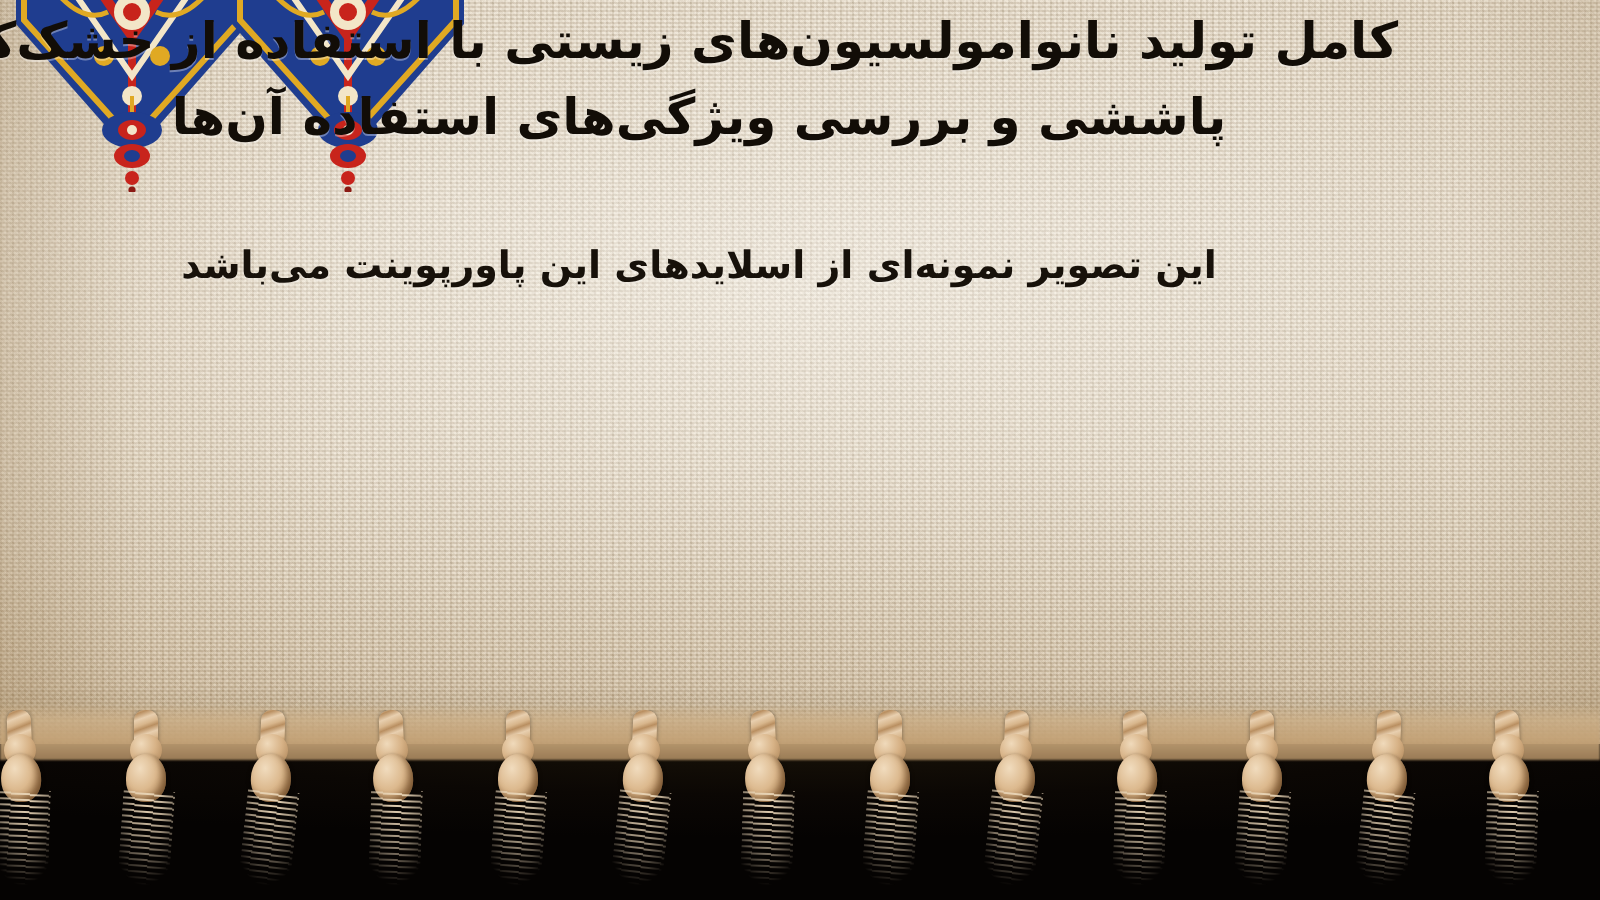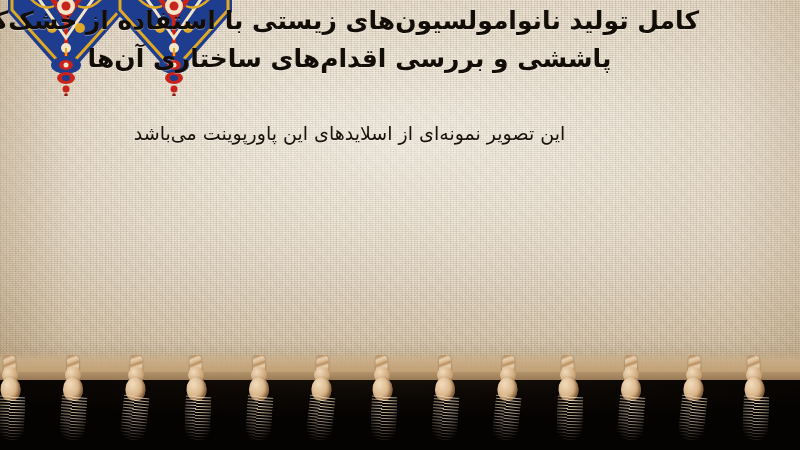--- a/index.html
+++ b/index.html
@@ -142,21 +142,21 @@
   .title .line {
     display: block;
     white-space: nowrap;
   }
   .body {
     position: absolute;
     left: 0; right: 0;
     top: 112px;
     color: #17110a;
     font-size: 19px;
-    font-weight: normal;
+    font-weight: bold;
     line-height: 42px;
     text-shadow: 0 1px 0 rgba(255,255,255,0.3);
   }
   .body .line {
     display: block;
     white-space: nowrap;
   }
   .body .line.first { margin-bottom: 6px; }
 </style>
 </head>
@@ -233,21 +233,21 @@
       <ellipse cx="20" cy="30" rx="9" ry="6" fill="#c8241c"></ellipse>
       <ellipse cx="20" cy="30" rx="4" ry="3" fill="#1f3d8f"></ellipse>
       <circle cx="20" cy="41" r="3.5" fill="#c8241c"></circle>
       <circle cx="20" cy="47" r="1.8" fill="#8b1a13"></circle>
     </svg>
   </div>
 
   <div class="text-layer">
     <div class="title">
       <span class="line">کامل تولید نانوامولسیون‌های زیستی با استفاده از خشک‌کن</span>
-      <span class="line">پاششی و بررسی اقدام‌های ساختاری آن‌ها</span>
+      <span class="line">پاششی و بررسی ویژگی‌های استفاده آن‌ها</span>
     </div>
     <div class="body">
       <span class="line first">این تصویر نمونه‌ای از اسلایدهای این پاورپوینت می‌باشد</span>
     </div>
   </div>
 
   <div class="black-band"></div>
   <div class="selvedge"></div>
   <div class="fringe-layer" id="fringe-layer">
       <div class="tassel" style="left: -6px; transform: rotate(-2.2deg);">

